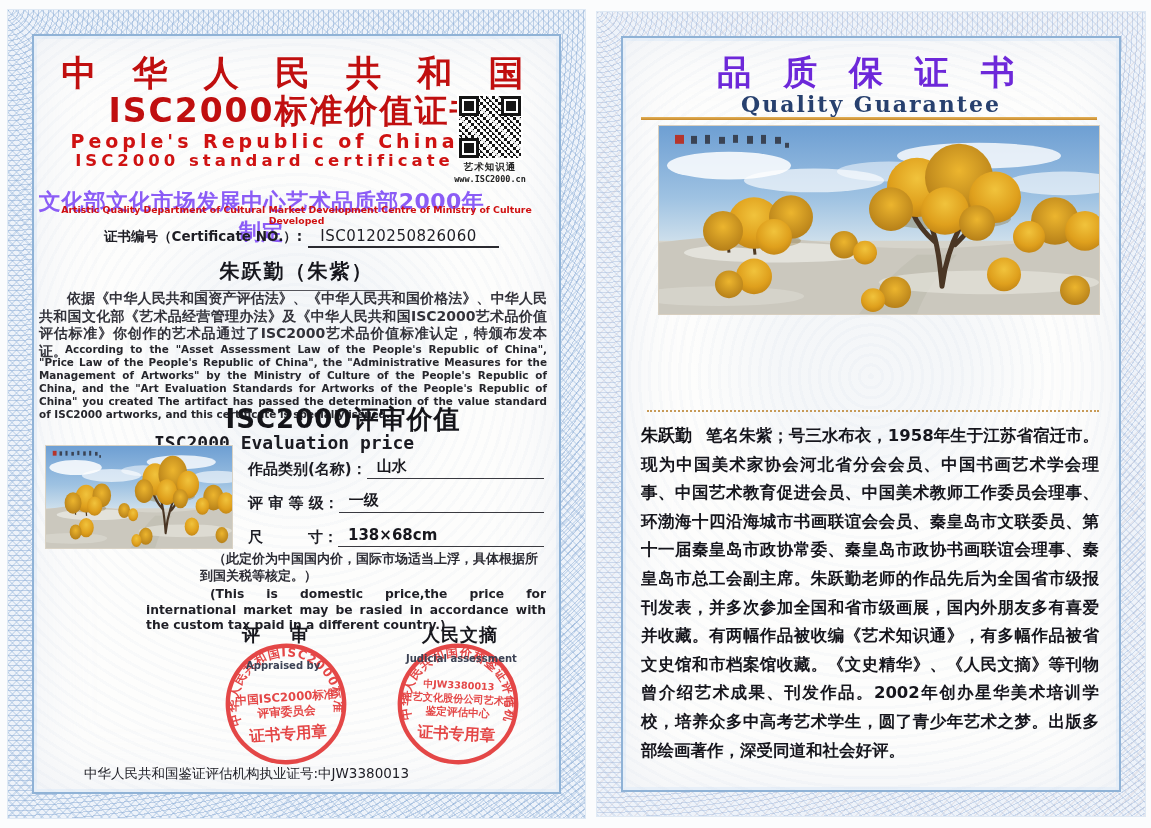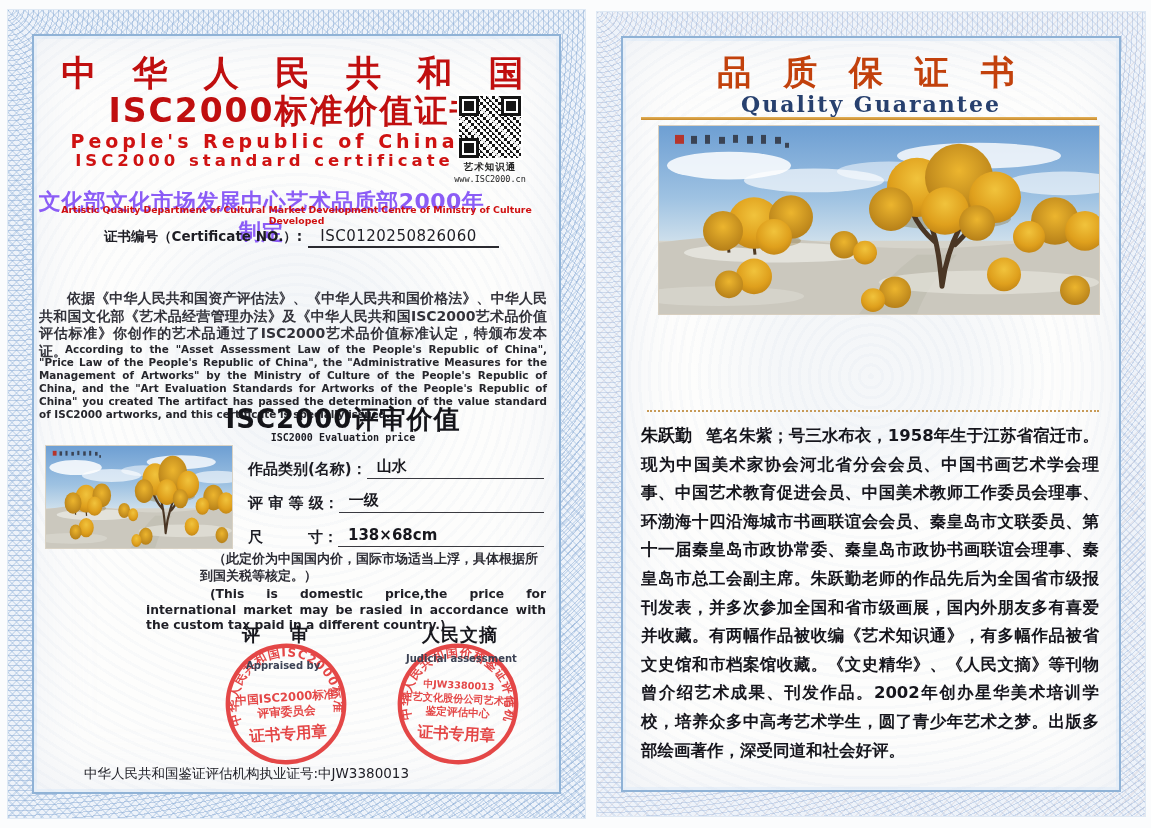--- a/index.html
+++ b/index.html
@@ -41,38 +41,38 @@
   .qr-block{left:420px;top:60px;width:72px;text-align:center;}
   .qr{position:relative;width:62px;height:62px;margin:0 auto;background:#fff;
     background-image:
       repeating-linear-gradient(45deg, rgba(255,255,255,.85) 0 2px, transparent 2px 7px),
       conic-gradient(#141414 25%, #fff 0 50%, #141414 0 75%, #fff 0);
     background-size:auto,6px 6px;outline:2px solid #fff;}
   .qr i{position:absolute;width:14px;height:14px;border:3px solid #141414;background:#fff;}
   .qr i::after{content:"";position:absolute;inset:2px;background:#141414;}
   .qr i.tl{left:0;top:0;} .qr i.tr{right:0;top:0;} .qr i.bl{left:0;bottom:0;}
   .qr-cap1{margin-top:3px;font-size:9.5px;font-weight:bold;color:#222;letter-spacing:1px;}
-  .qr-cap2{font-size:8.5px;font-weight:normal;color:#222;font-family:"DejaVu Sans Mono",monospace;}
+  .qr-cap2{font-size:8.5px;font-weight:bold;color:#222;font-family:"DejaVu Sans Mono",monospace;}
   .l-issuer-cn{top:151px;left:0;right:70px;text-align:center;color:#8b5cf6;font-weight:900;
     font-size:22px;letter-spacing:.5px;}
   .l-issuer-en{top:168px;left:0;right:0;text-align:center;color:#d01111;font-weight:bold;
     font-size:9.3px;}
   .l-certno{top:191px;left:70px;font-size:13.5px;font-weight:bold;color:#1d1d24;}
   .l-certno .val{font-size:15px;font-weight:normal;letter-spacing:.5px;
     border-bottom:2px solid #2a2a30;padding:0 22px 1px 12px;margin-left:6px;}
   .l-name{top:222px;left:0;right:0;text-align:center;}
   .l-name span{display:inline-block;font-size:20px;font-weight:bold;color:#17171d;
     letter-spacing:2px;border-bottom:1.5px solid #55555c;padding:0 20px 5px;}
   .l-body-cn{top:254px;left:5px;width:508px;font-size:14px;font-weight:bold;color:#33333b;
     line-height:17.5px;text-align:justify;text-indent:2em;}
   .l-body-en{top:307px;left:5px;width:508px;font-size:10.4px;font-weight:600;color:#26262c;
     line-height:12.9px;text-align:justify;text-indent:2.5em;}
   .l-eval-cn{top:366px;left:120px;width:378px;text-align:center;font-size:26px;
     font-weight:bold;color:#141419;letter-spacing:1px;}
-  .l-eval-en{top:396px;left:120px;width:378px;text-align:center;font-size:10px;
+  .l-eval-en{top:396px;left:120px;width:378px;font-size:18px;
     font-weight:bold;color:#1b1b22;font-family:"DejaVu Sans Mono",monospace;}
   .painting-thumb{left:12px;top:410px;width:186px;height:102px;box-shadow:0 0 0 1px #d9d2c4;}
   .fields{left:214px;top:416px;width:296px;}
   .field-row{display:flex;align-items:flex-end;height:27px;margin-bottom:7px;}
   .field-label{font-size:15px;font-weight:bold;color:#1d1d24;white-space:pre;}
   .field-value{flex:1;font-size:15px;font-weight:bold;color:#17171d;
     border-bottom:1.5px solid #3a3a40;padding:0 0 2px 10px;}
   .note-cn{top:514px;left:166px;width:346px;font-size:13px;font-weight:bold;color:#2d2d35;
     line-height:17px;text-indent:1em;}
   .note-en{top:551px;left:112px;width:400px;font-size:12.3px;font-weight:bold;color:#1f1f26;
@@ -80,21 +80,21 @@
   .lab-appraisal{top:587px;left:208px;font-size:18px;font-weight:bold;color:#17171d;letter-spacing:6px;}
   .lab-judicial{top:587px;left:388px;font-size:18px;font-weight:bold;color:#17171d;letter-spacing:1px;}
   .stamp{position:absolute;width:128px;height:128px;}
   .stamp.sl{left:188px;top:604px;transform:rotate(-4deg);}
   .stamp.sr{left:360px;top:604px;transform:rotate(3deg);}
   .overprint{position:absolute;font-size:10px;font-weight:bold;color:#3c4254;z-index:3;}
   .op-l{left:212px;top:624px;} .op-r{left:372px;top:617px;}
   .l-license{top:729px;left:0;right:100px;text-align:center;font-size:13.5px;color:#202027;}
 
   
-  .r-title-cn{top:12px;left:0;right:0;text-align:center;color:#c2410c;font-weight:bold;
+  .r-title-cn{top:12px;left:0;right:0;text-align:center;color:#6d28d9;font-weight:bold;
     font-size:34px;letter-spacing:10px;font-family:"DejaVu Serif",serif;}
   .r-title-en{top:53px;left:0;right:0;text-align:center;color:#27406e;font-weight:bold;
     font-size:22px;letter-spacing:2px;font-family:"DejaVu Serif",serif;}
   .r-rule{top:79px;left:18px;width:456px;height:3px;
     background:linear-gradient(#e2b25a,#c9892a);}
   .painting-main{left:36px;top:88px;width:440px;height:188px;box-shadow:0 0 0 1px #d8cfc0;}
   .r-dotrule{top:372px;left:24px;width:452px;height:0;border-top:2px dotted #c79a57;}
   .r-bio{top:383px;left:18px;width:458px;font-size:16.5px;line-height:28.6px;
     color:#16161d;font-weight:600;text-align:justify;}
   .r-bio .lead{font-weight:900;font-size:17px;margin-right:14px;color:#101016;}
@@ -202,20 +202,23 @@
         <div class="qr-cap2">www.ISC2000.cn</div>
       </div>
 
       <div class="abs l-issuer-cn">文化部文化市场发展中心艺术品质部2000年制定</div>
       <div class="abs l-issuer-en">Artistic Quality Department of Cultural Market Development Centre of Ministry of Culture Developed</div>
 
       <div class="abs l-certno">
         <span>证书编号（Certificate NO.）:</span><span class="val">ISC0120250826060</span>
       </div>
 
+      <div class="abs l-name">
+        <span>朱跃勤（朱紫）</span>
+      </div>
 
       <div class="abs l-body-cn">依据《中华人民共和国资产评估法》、《中华人民共和国价格法》、中华人民共和国文化部《艺术品经营管理办法》及《中华人民共和国ISC2000艺术品价值评估标准》你创作的艺术品通过了ISC2000艺术品价值标准认定，特颁布发本证。</div>
       <div class="abs l-body-en">According to the "Asset Assessment Law of the People's Republic of China", "Price Law of the People's Republic of China", the "Administrative Measures for the Management of Artworks" by the Ministry of Culture of the People's Republic of China, and the "Art Evaluation Standards for Artworks of the People's Republic of China" you created The artifact has passed the determination of the value standard of ISC2000 artworks, and this certificate is specially issued.</div>
 
       <div class="abs l-eval-cn">ISC2000评审价值</div>
       <div class="abs l-eval-en">ISC2000 Evaluation price</div>
 
       <svg class="abs painting-thumb">
           <use href="#artwork" width="100%" height="100%"></use>
         </svg>

